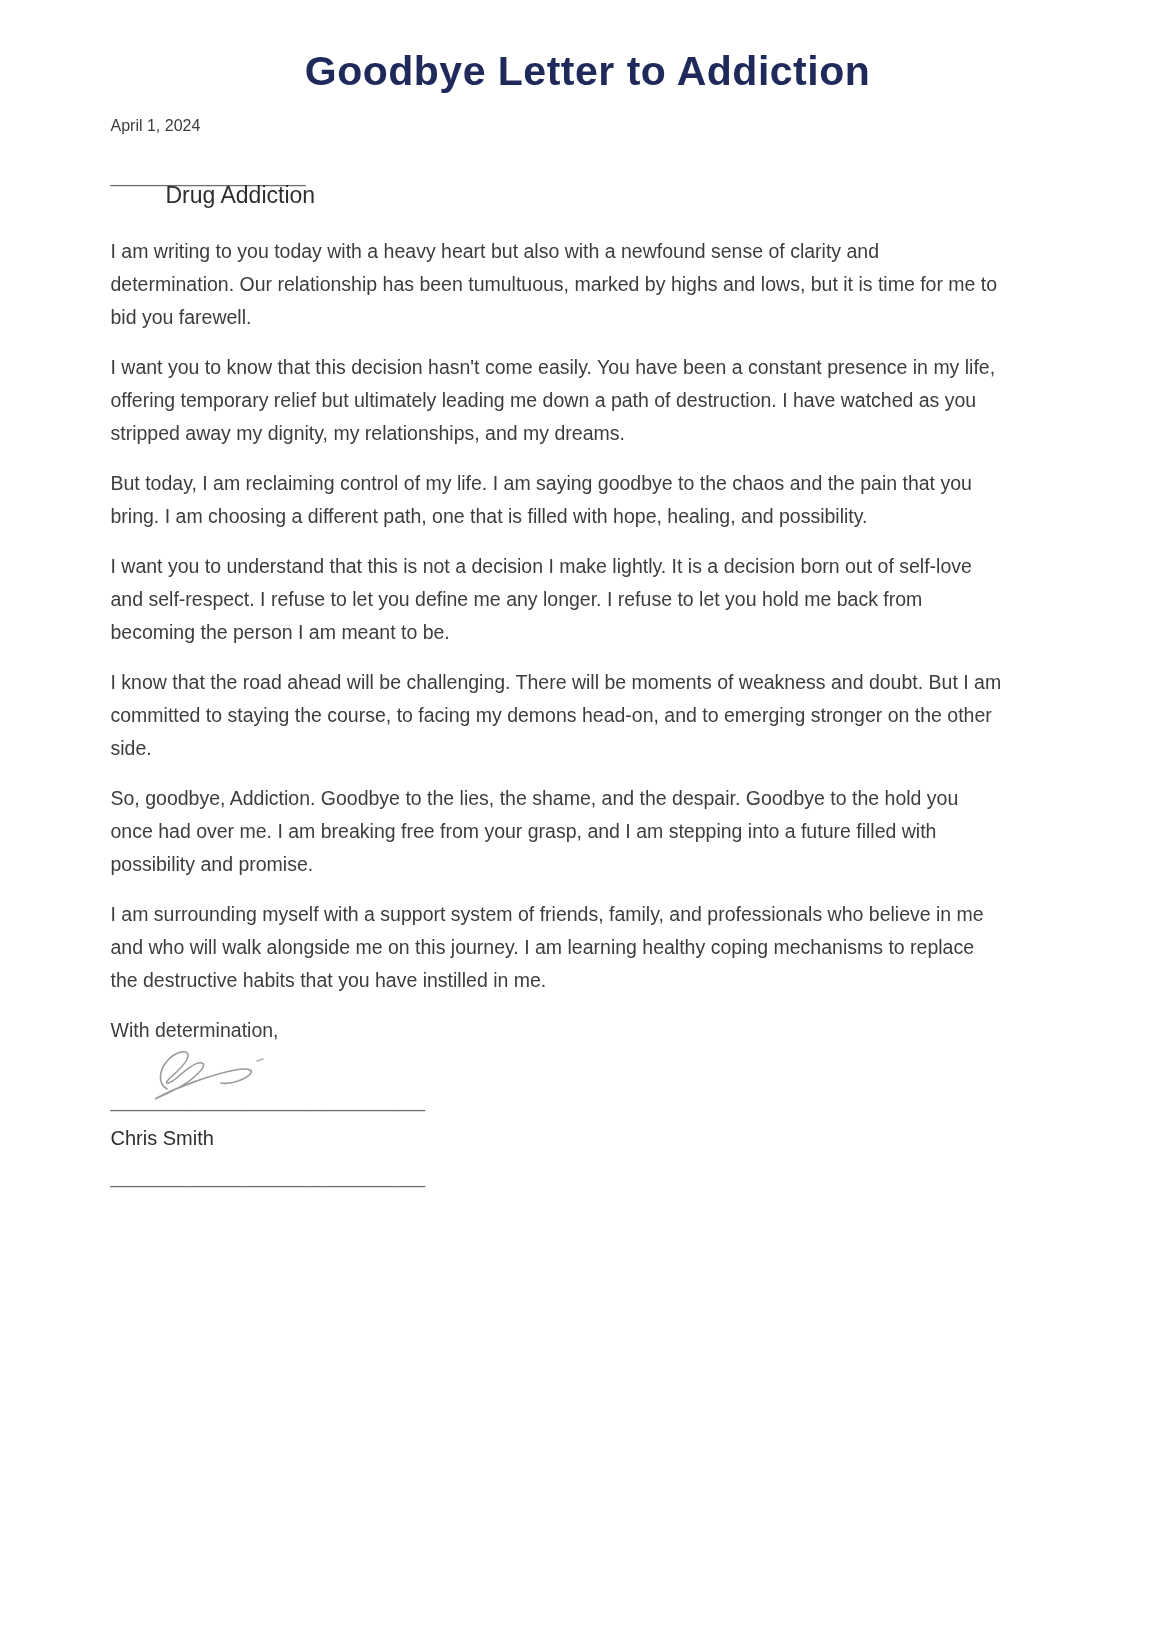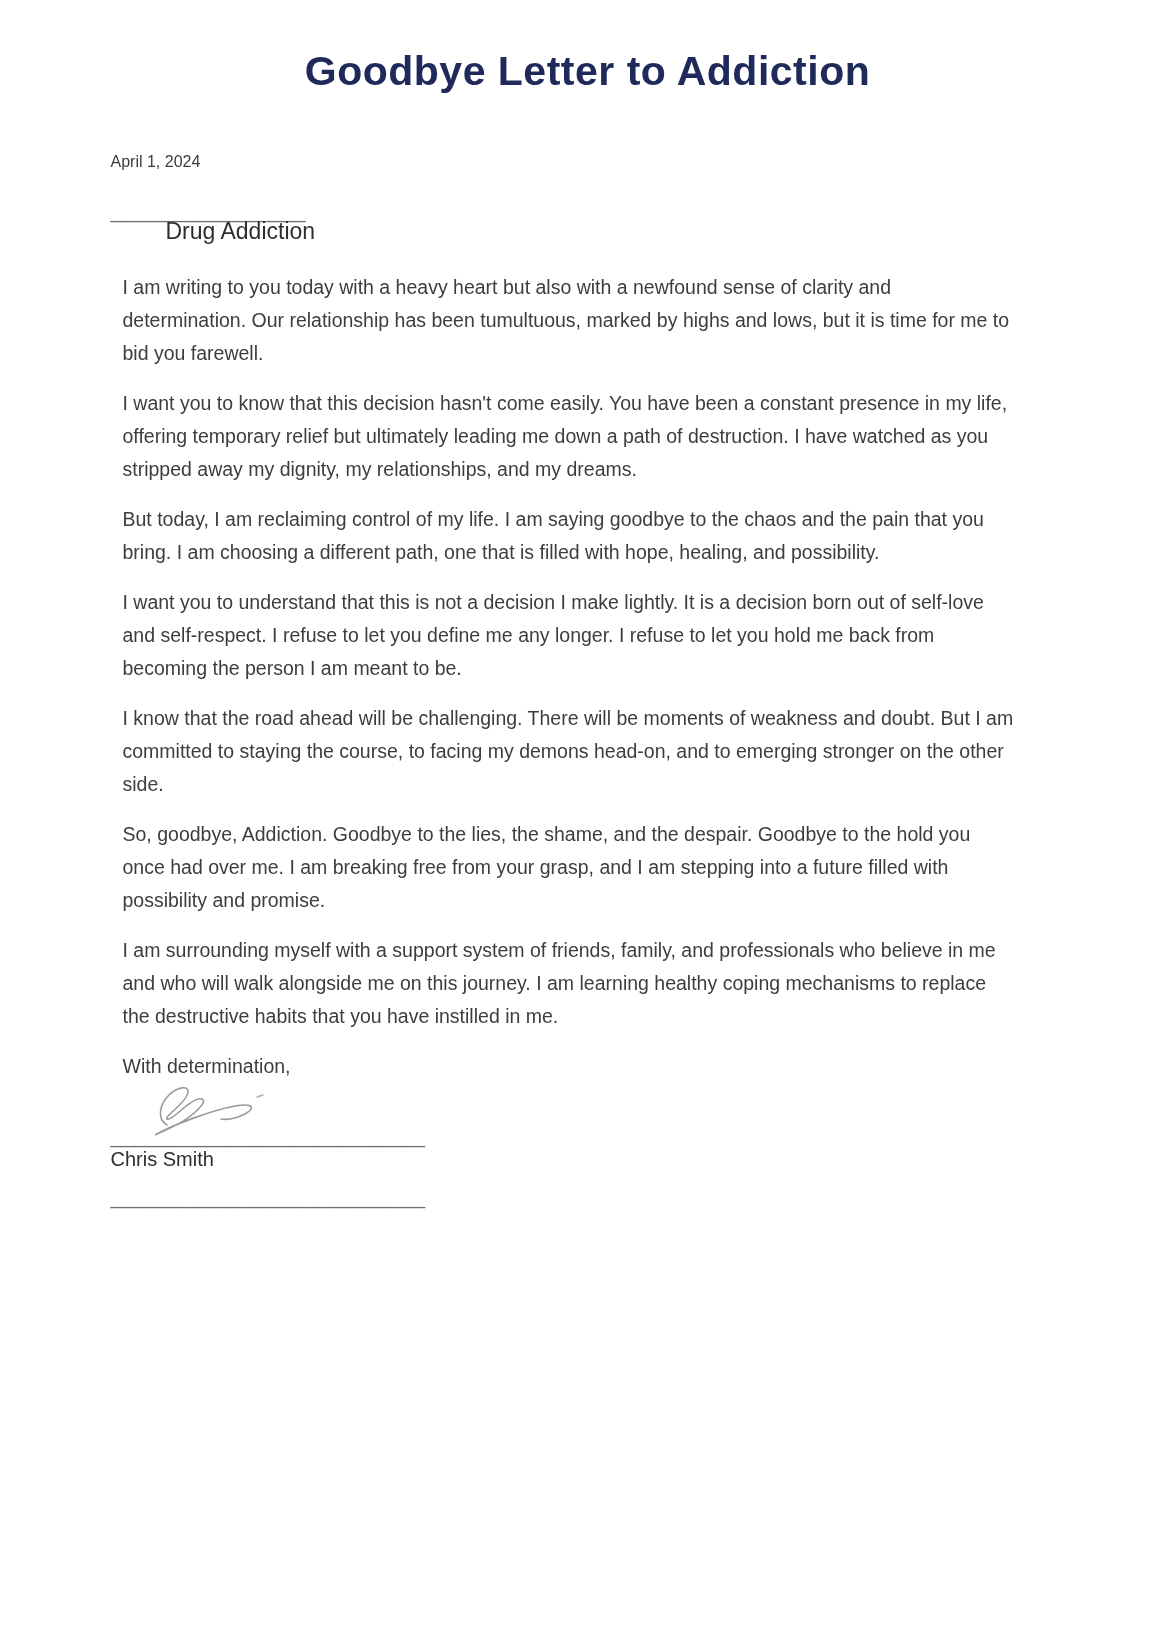--- a/index.html
+++ b/index.html
@@ -21,21 +21,21 @@
   }
   .doc-title {
     margin: 0;
     text-align: center;
     font-size: 41px;
     font-weight: bold;
     letter-spacing: 0.5px;
     color: #1f2a5b;
   }
   .doc-date {
-    margin-top: 58px;
+    margin-top: 22px;
     font-size: 16px;
     color: #3d3d3d;
   }
   .recipient-block {
     margin-top: 30px;
     font-size: 19.5px;
   }
   .blank {
     color: #6e6e6e;
     letter-spacing: 0;
@@ -52,21 +52,21 @@
   }
   .dear-line {
     line-height: 26px;
     font-size: 19.5px;
   }
   .dear-line .blank { margin-left: 6px; }
   .letter-body {
     margin-top: 28px;
   }
   .letter-body p, .valediction {
-    margin: 0 0 17px 12px;
+    margin: 0 0 17px 0;
     font-size: 19.5px;
     line-height: 33px;
     white-space: pre-line;
     color: #3d3d3d;
   }
   .valediction { margin-bottom: 0; }
   .signature-wrap {
     position: relative;
     height: 44px;
     margin-left: 28px;
@@ -77,21 +77,21 @@
     top: -4px;
   }
   .sig-line {
     display: block;
     font-size: 19.5px;
     line-height: 18px;
   }
   .signer-name {
     font-size: 20px;
     line-height: 26px;
-    margin-top: 1px;
+    margin-top: 16px;
     color: #2e2e2e;
   }
   .bottom-line {
     display: block;
     margin-top: 16px;
     font-size: 19.5px;
     line-height: 18px;
   }
 </style>
 </head>

